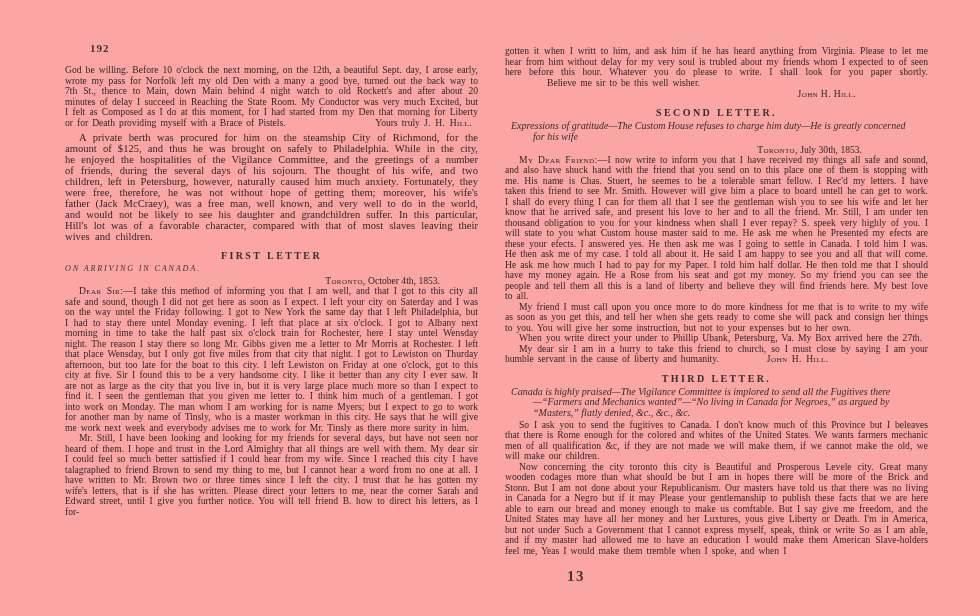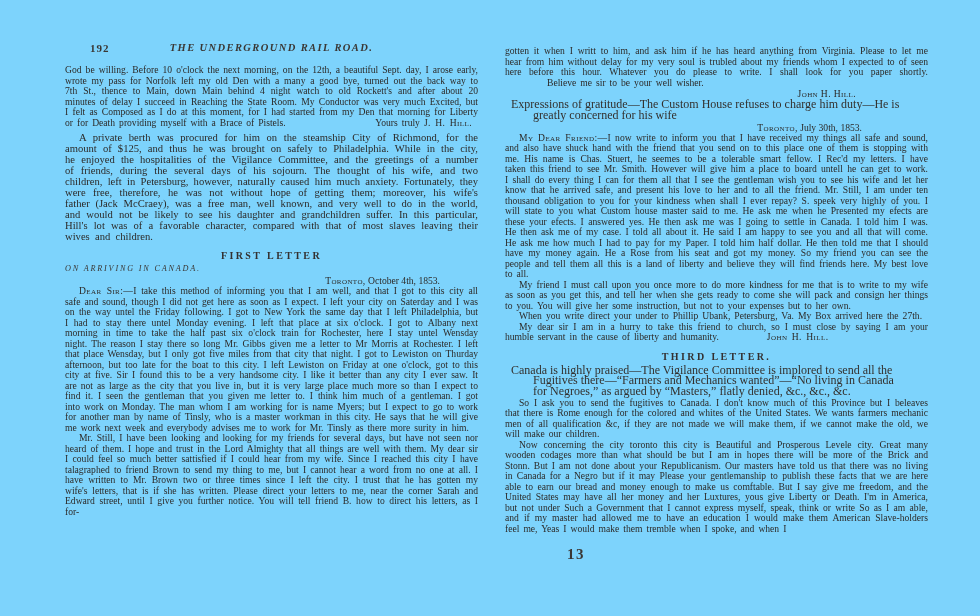--- a/index.html
+++ b/index.html
@@ -1,18 +1,18 @@
 <!DOCTYPE html>
 <html><head>
 <meta charset="utf-8">
 <style>
   html,body{margin:0;padding:0;background:#ffffff;}
   .spread{
     position:relative;width:980px;height:616px;overflow:hidden;
-    background:#7dd3fc;color:#2c2a28;
+    background:#fca5a5;color:#2c2a28;
     font-family:"Liberation Serif","DejaVu Serif",serif;
   }
   .page{position:absolute;top:0;height:616px;box-sizing:border-box;}
   .page-left{left:0;width:490px;padding:42px 12px 0 65px;}
   .page-right{left:490px;width:490px;padding:46px 52px 0 15px;}
 
   .pagehead{position:relative;height:14px;margin-bottom:9px;}
   .runhead{
     display:block;text-align:center;font-style:italic;font-weight:bold;
     font-size:10.5px;letter-spacing:1.4px;color:#3a3734;white-space:nowrap;
@@ -35,34 +35,33 @@
     margin:8px 0 3px;text-align:center;font-weight:bold;font-size:10px;
     letter-spacing:2.4px;color:#333030;
   }
   .subhead-sc{font-size:8.2px;letter-spacing:1.8px;margin-bottom:2px;color:#3a3734;font-style:italic;}
   .dateline{text-align:right;font-size:9.6px;line-height:11px;}
   .pr-left{padding-right:38px;}
   .pr-right{padding-right:66px;}
   .signline{text-align:right;font-size:9.6px;line-height:11px;padding-right:72px;}
 
   .subtitle{
-    font-size:12px;line-height:10.8px;
+    font-style:italic;font-size:10px;line-height:10.8px;
     margin:0 20px 1px 28px;text-indent:-22px;color:#33302d;
   }
   .sigmark{margin:12px 0 0 62px;font-size:15px;letter-spacing:1.5px;font-weight:bold;color:#3a3734;}
 </style>
 </head>
 <body>
 
 <div class="spread">
 
   <section class="page page-left">
     <div class="pagehead">
       <span class="folio folio-left">192</span>
-      <span class="runhead">THE UNDERGROUND RAIL ROAD.</span>
     </div>
 
     <p class="body sig-rel">
       <span>God be willing. Before 10 o'clock the next morning, on the 12th, a beautiful Sept. day, I arose early, wrote my pass for Norfolk left my old Den with a many a good bye, turned out the back way to 7th St., thence to Main, down Main behind 4 night watch to old Rockett's and after about 20 minutes of delay I succeed in Reaching the State Room. My Conductor was very much Excited, but I felt as Composed as I do at this moment, for I had started from my Den that morning for Liberty or for Death providing myself with a Brace of Pistels.</span>
       <span class="sig-abs"><span>Yours truly </span><span class="sc">J. H. Hill.</span></span>
     </p>
 
     <p class="body narrative indent">A private berth was procured for him on the steamship City of Richmond, for the amount of $125, and thus he was brought on safely to Philadelphia. While in the city, he enjoyed the hospitalities of the Vigilance Committee, and the greetings of a number of friends, during the several days of his sojourn. The thought of his wife, and two children, left in Petersburg, however, naturally caused him much anxiety. Fortunately, they were free, therefore, he was not without hope of getting them; moreover, his wife's father (Jack McCraey), was a free man, well known, and very well to do in the world, and would not be likely to see his daughter and grandchildren suffer. In this particular, Hill's lot was of a favorable character, compared with that of most slaves leaving their wives and children.</p>
 
     <h3 class="letterhead">FIRST LETTER</h3>
@@ -74,26 +73,27 @@
     <p class="body indent">
       <span class="sc">Dear Sir:—</span><span>I take this method of informing you that I am well, and that I got to this city all safe and sound, though I did not get here as soon as I expect. I left your city on Saterday and I was on the way untel the Friday following. I got to New York the same day that I left Philadelphia, but I had to stay there untel Monday evening. I left that place at six o'clock. I got to Albany next morning in time to take the half past six o'clock train for Rochester, here I stay untel Wensday night. The reason I stay there so long Mr. Gibbs given me a letter to Mr Morris at Rochester. I left that place Wensday, but I only got five miles from that city that night. I got to Lewiston on Thurday afternoon, but too late for the boat to this city. I left Lewiston on Friday at one o'clock, got to this city at five. Sir I found this to be a very handsome city. I like it better than any city I ever saw. It are not as large as the city that you live in, but it is very large place much more so than I expect to find it. I seen the gentleman that you given me letter to. I think him much of a gentleman. I got into work on Monday. The man whom I am working for is name Myers; but I expect to go to work for another man by name of Tinsly, who is a master workman in this city. He says that he will give me work next week and everybody advises me to work for Mr. Tinsly as there more surity in him.</span>
     </p>
     <p class="body indent">Mr. Still, I have been looking and looking for my friends for several days, but have not seen nor heard of them. I hope and trust in the Lord Almighty that all things are well with them. My dear sir I could feel so much better sattisfied if I could hear from my wife. Since I reached this city I have talagraphed to friend Brown to send my thing to me, but I cannot hear a word from no one at all. I have written to Mr. Brown two or three times since I left the city. I trust that he has gotten my wife's letters, that is if she has written. Please direct your letters to me, near the corner Sarah and Edward street, until I give you further notice. You will tell friend B. how to direct his letters, as I for-</p>
   </section>
 
   <section class="page page-right">
 
     <p class="body">
       <span>gotten it when I writt to him, and ask him if he has heard anything from Virginia. Please to let me hear from him without delay for my very soul is trubled about my friends whom I expected to of seen here before this hour. Whatever you do please to write. I shall look for you paper shortly.</span>
-      <span class="closing-inline">Believe me sir to be your well wisher.</span>
+      <span class="closing-inline">Believe me sir to be this well wisher.</span>
     </p>
     <div class="signline">
       <span class="sc">John H. Hill.</span>
     </div>
 
+    <h3 class="letterhead">SECOND LETTER.</h3>
     <div class="subtitle">Expressions of gratitude—The Custom House refuses to charge him duty—He is greatly concerned for his wife</div>
     <div class="dateline pr-right">
       <span class="sc">Toronto,</span><span> July 30th, 1853.</span>
     </div>
 
     <p class="body indent">
       <span class="sc">My Dear Friend:—</span><span>I now write to inform you that I have received my things all safe and sound, and also have shuck hand with the friend that you send on to this place one of them is stopping with me. His name is Chas. Stuert, he seemes to be a tolerable smart fellow. I Rec'd my letters. I have taken this friend to see Mr. Smith. However will give him a place to board untell he can get to work. I shall do every thing I can for them all that I see the gentleman wish you to see his wife and let her know that he arrived safe, and present his love to her and to all the friend. Mr. Still, I am under ten thousand obligation to you for your kindness when shall I ever repay? S. speek very highly of you. I will state to you what Custom house master said to me. He ask me when he Presented my efects are these your efects. I answered yes. He then ask me was I going to settle in Canada. I told him I was. He then ask me of my case. I told all about it. He said I am happy to see you and all that will come. He ask me how much I had to pay for my Paper. I told him half dollar. He then told me that I should have my money again. He a Rose from his seat and got my money. So my friend you can see the people and tell them all this is a land of liberty and believe they will find friends here. My best love to all.</span>
     </p>
     <p class="body indent">My friend I must call upon you once more to do more kindness for me that is to write to my wife as soon as you get this, and tell her when she gets ready to come she will pack and consign her things to you. You will give her some instruction, but not to your expenses but to her own.</p>
     <p class="body indent">When you write direct your under to Phillip Ubank, Petersburg, Va. My Box arrived here the 27th.</p>

